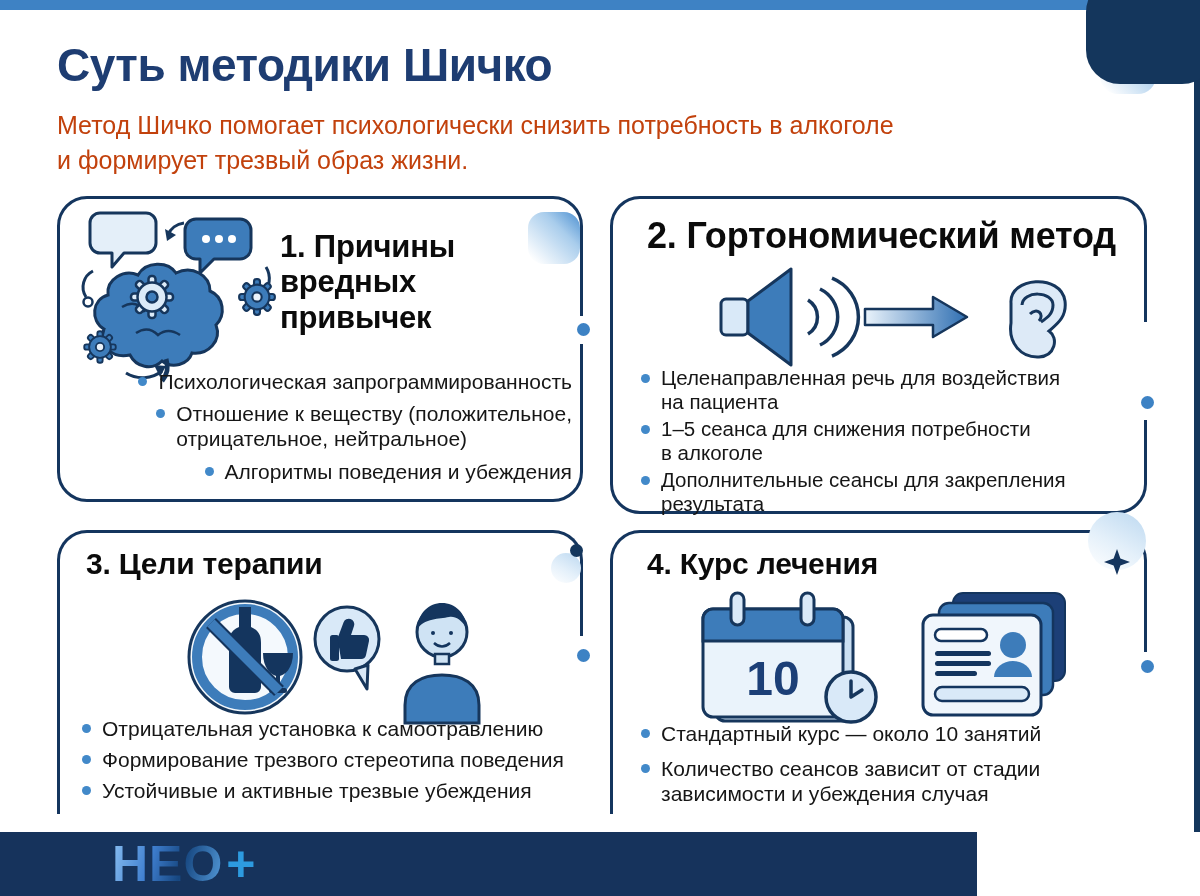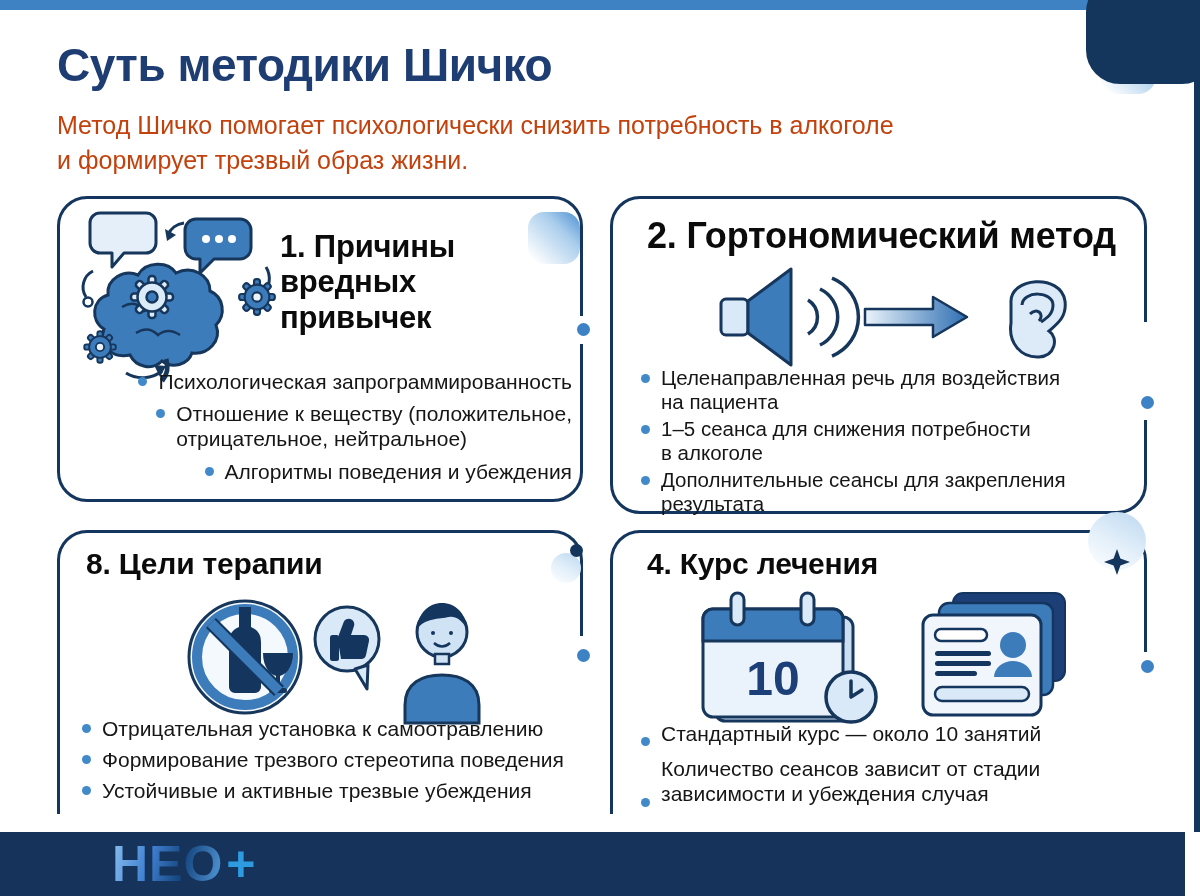--- a/index.html
+++ b/index.html
@@ -44,35 +44,35 @@
 
   .bullets{position:absolute;}
   .c1-bullets{left:22px;top:170px;width:490px;}
   .c2-bullets{left:28px;top:167px;width:502px;}
   .c3-bullets{left:22px;top:183px;width:502px;}
   .c4-bullets{left:28px;top:188px;width:498px;}
   .bullet{display:flex;gap:11px;}
   .c1-bullets .bullet{margin-bottom:7px;justify-content:flex-end;}
   .c2-bullets .bullet{margin-bottom:3px;}
   .c3-bullets .bullet{margin-bottom:6px;}
-  .c4-bullets .bullet{margin-bottom:10px;align-items:flex-end;}
+  .c4-bullets .bullet{margin-bottom:10px;}
   .dot{width:9px;height:9px;border-radius:50%;background:#4289c9;flex:none;margin-top:8px;}
   .bullet-text{white-space:pre-line;font-size:21px;line-height:1.2;color:#161616;}
   .c2-bullets .bullet-text{font-size:20.5px;line-height:1.17;}
 
   
   .border-gap{position:absolute;background:#ffffff;z-index:4;}
   .deco-dot{position:absolute;width:13px;height:13px;border-radius:50%;background:#3d82c4;z-index:5;}
   .navy-dot{position:absolute;width:13px;height:13px;border-radius:50%;background:#14365c;z-index:5;}
   .deco-circle{position:absolute;border-radius:50%;z-index:4;
                background:linear-gradient(210deg,#bcd8f0 0%,#e4f0fa 55%,#ffffff 100%);}
   .sparkle{position:absolute;z-index:6;}
 
   
-  .footer{position:absolute;left:0;top:832px;width:1185px;height:64px;background:#16335c;z-index:7;}
+  .footer{position:absolute;left:0;top:832px;width:977px;height:64px;background:#16335c;z-index:7;}
   .logo{position:absolute;left:112px;top:0;height:64px;display:flex;align-items:center;
         font-size:50px;font-weight:900;letter-spacing:1px;}
   .logo-neo{background:linear-gradient(105deg,#8cc1f2 0%,#3f7fd0 35%,#16467f 62%,#58a0e0 100%);
             -webkit-background-clip:text;background-clip:text;color:transparent;}
   .logo-plus{color:#2d9be0;margin-left:3px;}
 </style>
 </head>
 <body>
 
 <div class="page">
@@ -221,21 +221,21 @@
       <path d="M166 82 h20 a5 5 0 0 0 5 -4 l3 -14 a5 5 0 0 0 -5 -6 h-13 l3 -9 a5.5 5.5 0 0 0 -10.5 -3.5 l-6 16 z" fill="#14355e"></path>
 
       <circle cx="267" cy="55" r="25" fill="#cfe3f4" stroke="#16365c" stroke-width="3"></circle>
       <path d="M242 52 c1 -16 12 -26 25 -26 s24 10 25 26 c-6 -10 -12 -13 -18 -12 c-10 2 -24 1 -32 12 z" fill="#14355e"></path>
       <circle cx="258" cy="56" r="2" fill="#14355e"></circle>
         <circle cx="276" cy="56" r="2" fill="#14355e"></circle>
       <path d="M259 66 q8 7 16 0" fill="none" stroke="#14355e" stroke-width="2.5"></path>
       <rect x="260" y="77" width="14" height="10" fill="#cfe3f4" stroke="#16365c" stroke-width="2.5"></rect>
       <path d="M230 146 v-18 c0 -22 17 -30 37 -30 s37 8 37 30 v18 z" fill="#3d7cba" stroke="#16365c" stroke-width="3"></path>
     </svg>
-    <div class="card-title c3-title">8. Цели терапии</div>
+    <div class="card-title c3-title">3. Цели терапии</div>
     <div class="bullets c3-bullets">
       <div class="bullet">
         <span class="dot"></span>
         <span class="bullet-text">Отрицательная установка к самоотравлению</span>
       </div>
       <div class="bullet">
         <span class="dot"></span>
         <span class="bullet-text">Формирование трезвого стереотипа поведения</span>
       </div>
       <div class="bullet">

